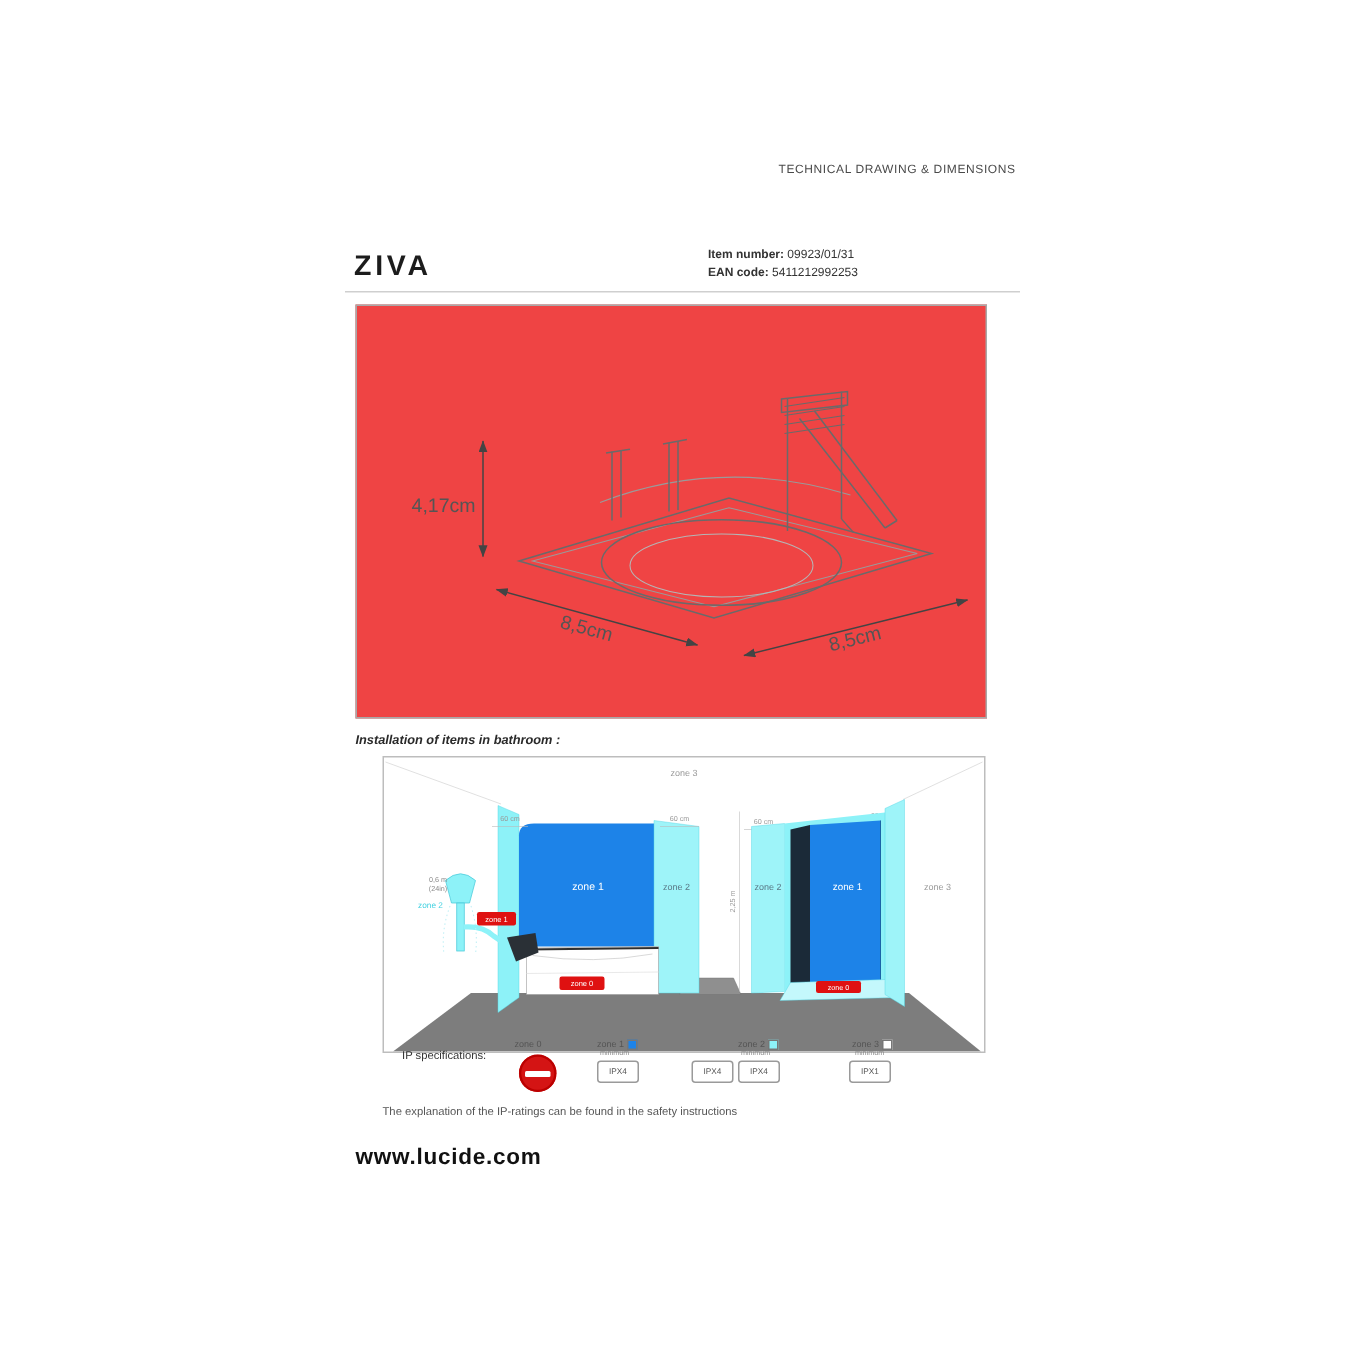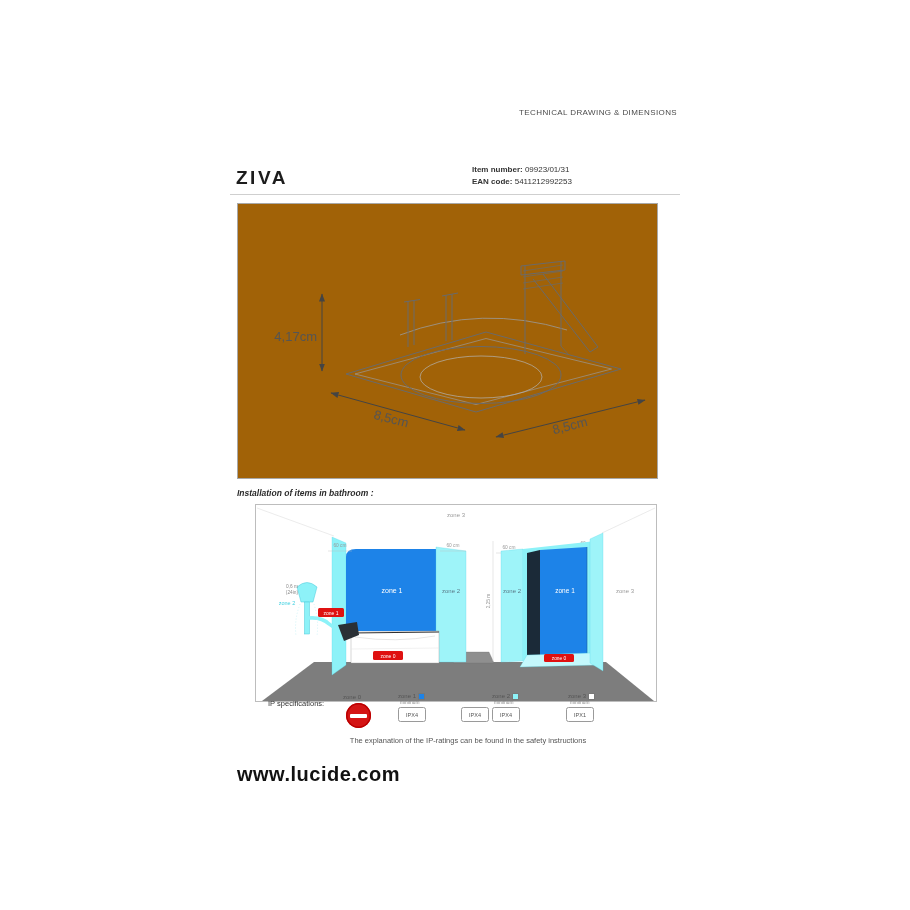--- a/index.html
+++ b/index.html
@@ -15,40 +15,40 @@
   .logo-seg.l{padding:0 6px 0 18px;}
   .logo-seg.r{padding:0 6px 0 16px;}
   .logo-div{width:2px;background:#2e2e2e;}
   #doc-type{left:519px;top:108px;font-size:8px;color:#4a4a4a;letter-spacing:.4px;}
   #product-name{left:236px;top:167px;font-size:19px;font-weight:bold;letter-spacing:2.5px;color:#1c1c1c;}
   #codes{left:472px;top:164px;font-size:8px;line-height:12px;color:#333;}
   #codes b{font-weight:bold;}
   #header-rule{left:230px;top:194px;width:450px;border-top:1px solid #cfcfcf;height:0;}
 
   
-  #drawing-panel{left:237px;top:203px;width:419px;height:274px;border:1px solid #a8a8a8;background:#a16207;}
+  #drawing-panel{left:237px;top:203px;width:419px;height:274px;border:1px solid #a8a8a8;background:#ef4444;}
   #bathroom-panel{left:255px;top:504px;width:400px;height:196px;border:1px solid #bdbdbd;background:#fff;}
   #installation-title{left:237px;top:488px;font-size:8.5px;font-weight:600;color:#2a2a2a;font-style:italic;}
 
   
   .legend-label{font-size:6px;color:#555;white-space:nowrap;}
   .legend-sub{font-size:4.8px;color:#888;white-space:nowrap;}
   .rating-box{
     width:26px;height:13px;border:1px solid #9a9a9a;border-radius:2.5px;background:#fff;
     font-size:5.5px;color:#555;display:flex;align-items:center;justify-content:center;
   }
   .zone-chip{display:inline-block;width:5px;height:5px;border:0.5px solid #777;vertical-align:middle;margin-left:2px;}
   .no-sign{width:25px;height:25px;border-radius:50%;background:#d41414;position:relative;box-shadow:inset 0 0 0 1.5px #b00;}
   .no-sign::after{content:"";position:absolute;left:4px;right:4px;top:10.5px;height:4px;background:#fff;border-radius:1px;}
-  #ip-note{left:268px;top:736px;width:400px;text-align:center;font-size:7.5px;color:#555;}
+  #ip-note{left:255px;top:736px;width:400px;text-align:left;font-size:7.5px;color:#555;}
   #ip-title{left:268px;top:699px;font-size:7.5px;color:#333;}
 
   
   #footer-line{left:237px;top:751px;font-size:10.5px;font-weight:bold;color:#111;letter-spacing:.2px;}
-  #footer-url{left:237px;top:763px;font-size:20px;font-weight:bold;color:#111;letter-spacing:.5px;cursor:pointer;}
+  #footer-url{left:237px;top:763px;font-size:15px;font-weight:bold;color:#111;letter-spacing:.5px;cursor:pointer;}
 
   svg text{font-family:"Liberation Sans", sans-serif;}
 </style>
 </head>
 <body>
 
 <div id="page">
 
   <div id="doc-type" class="abs">TECHNICAL DRAWING &amp; DIMENSIONS</div>
   <div id="product-name" class="abs">ZIVA</div>

